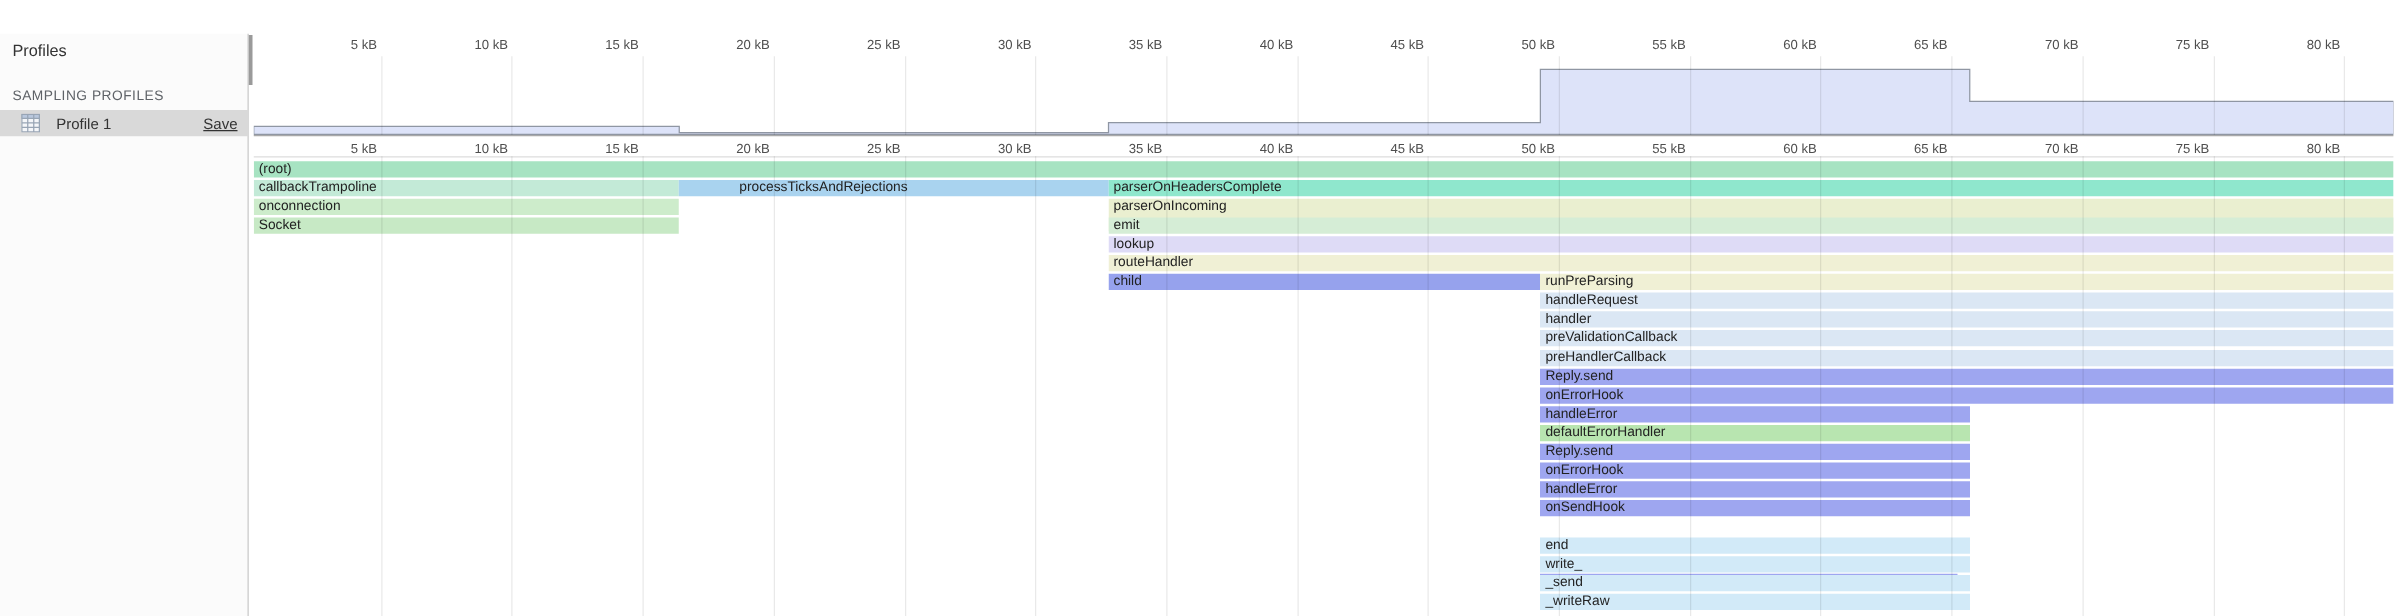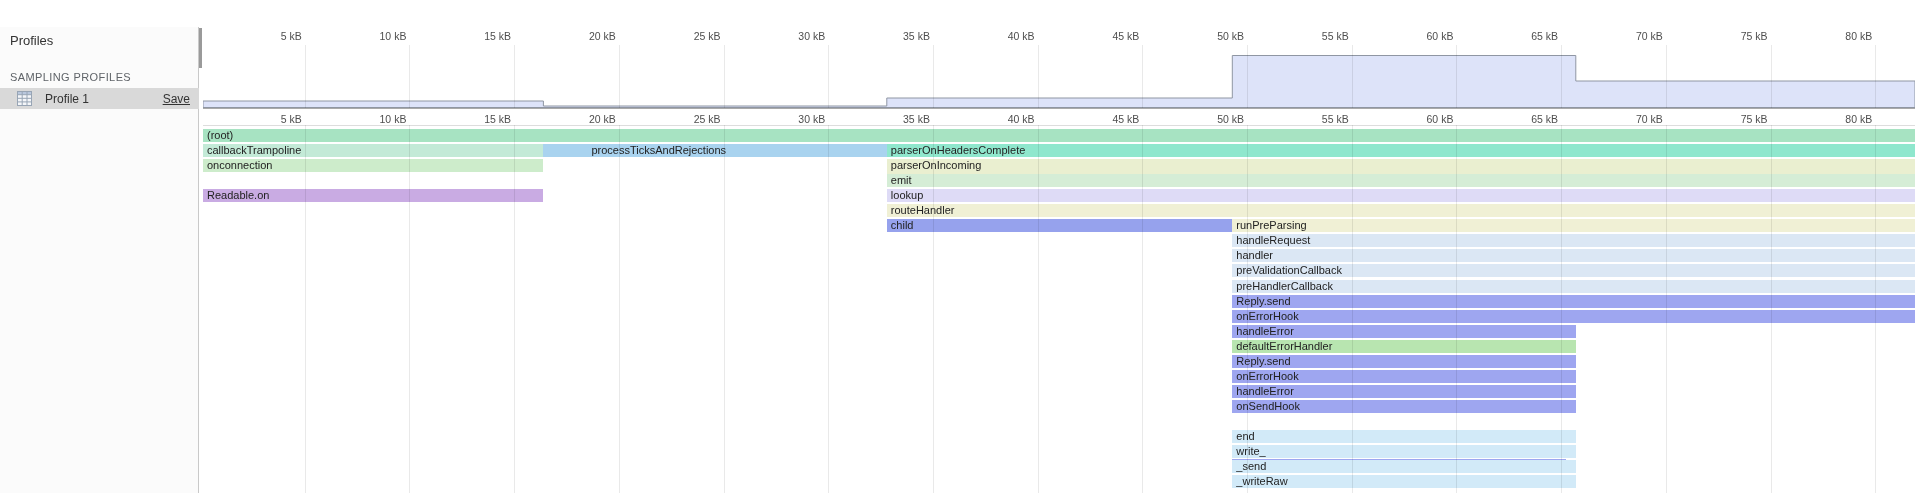--- a/index.html
+++ b/index.html
@@ -106,22 +106,22 @@
         <div class="tick-label" style="left: 1564.5px;">75 kB</div>
         <div class="tick-label" style="left: 1669.2px;">80 kB</div>
       </div>
     <div class="flame" id="flame">
         <div class="bar" style="left: 0px; width: 1712px; top: 4px; height: 13px; background: rgb(167, 227, 194);">(root)</div>
         <div class="bar" style="left: 0px; width: 340.416px; top: 19.05px; height: 13px; background: rgb(195, 234, 215);">callbackTrampoline</div>
         <div class="bar" style="left: 340.416px; width: 343.416px; top: 19.05px; height: 13px; background: rgb(169, 211, 239); padding-left: 48px;">processTicksAndRejections</div>
         <div class="bar" style="left: 683.832px; width: 1028.17px; top: 19.05px; height: 13px; background: rgb(143, 231, 205);">parserOnHeadersComplete</div>
         <div class="bar" style="left: 0px; width: 340.416px; top: 34.1px; height: 13px; background: rgb(205, 236, 203);">onconnection</div>
         <div class="bar" style="left: 683.832px; width: 1028.17px; top: 34.1px; height: 26px; background: rgb(234, 239, 208);">parserOnIncoming</div>
+        <div class="bar" style="left: 0px; width: 340.416px; top: 49.15px; height: 13px; background: rgb(199, 233, 197);">Socket</div>
         <div class="bar" style="left: 683.832px; width: 1028.17px; top: 49.15px; height: 13px; background: rgb(213, 237, 214);">emit</div>
-        <div class="bar" style="left: 0px; width: 340.416px; top: 64.2px; height: 13px; background: rgb(201, 171, 227);">Readable.on</div>
         <div class="bar" style="left: 683.832px; width: 1028.17px; top: 64.2px; height: 13px; background: rgb(222, 219, 246);">lookup</div>
         <div class="bar" style="left: 683.832px; width: 1028.17px; top: 79.25px; height: 13px; background: rgb(240, 240, 213);">routeHandler</div>
         <div class="bar" style="left: 683.832px; width: 345.51px; top: 94.3px; height: 13px; background: rgb(150, 162, 237);">child</div>
         <div class="bar" style="left: 1029.34px; width: 682.658px; top: 94.3px; height: 13px; background: rgb(240, 240, 213);">runPreParsing</div>
         <div class="bar" style="left: 1029.34px; width: 682.658px; top: 109.35px; height: 13px; background: rgb(219, 231, 244);">handleRequest</div>
         <div class="bar" style="left: 1029.34px; width: 682.658px; top: 124.4px; height: 13px; background: rgb(219, 231, 244);">handler</div>
         <div class="bar" style="left: 1029.34px; width: 682.658px; top: 139.45px; height: 13px; background: rgb(219, 231, 244);">preValidationCallback</div>
         <div class="bar" style="left: 1029.34px; width: 682.658px; top: 154.5px; height: 13px; background: rgb(219, 231, 244);">preHandlerCallback</div>
         <div class="bar" style="left: 1029.34px; width: 682.658px; top: 169.55px; height: 13px; background: rgb(158, 166, 240);">Reply.send</div>
         <div class="bar" style="left: 1029.34px; width: 682.658px; top: 184.6px; height: 13px; background: rgb(158, 166, 240);">onErrorHook</div>

